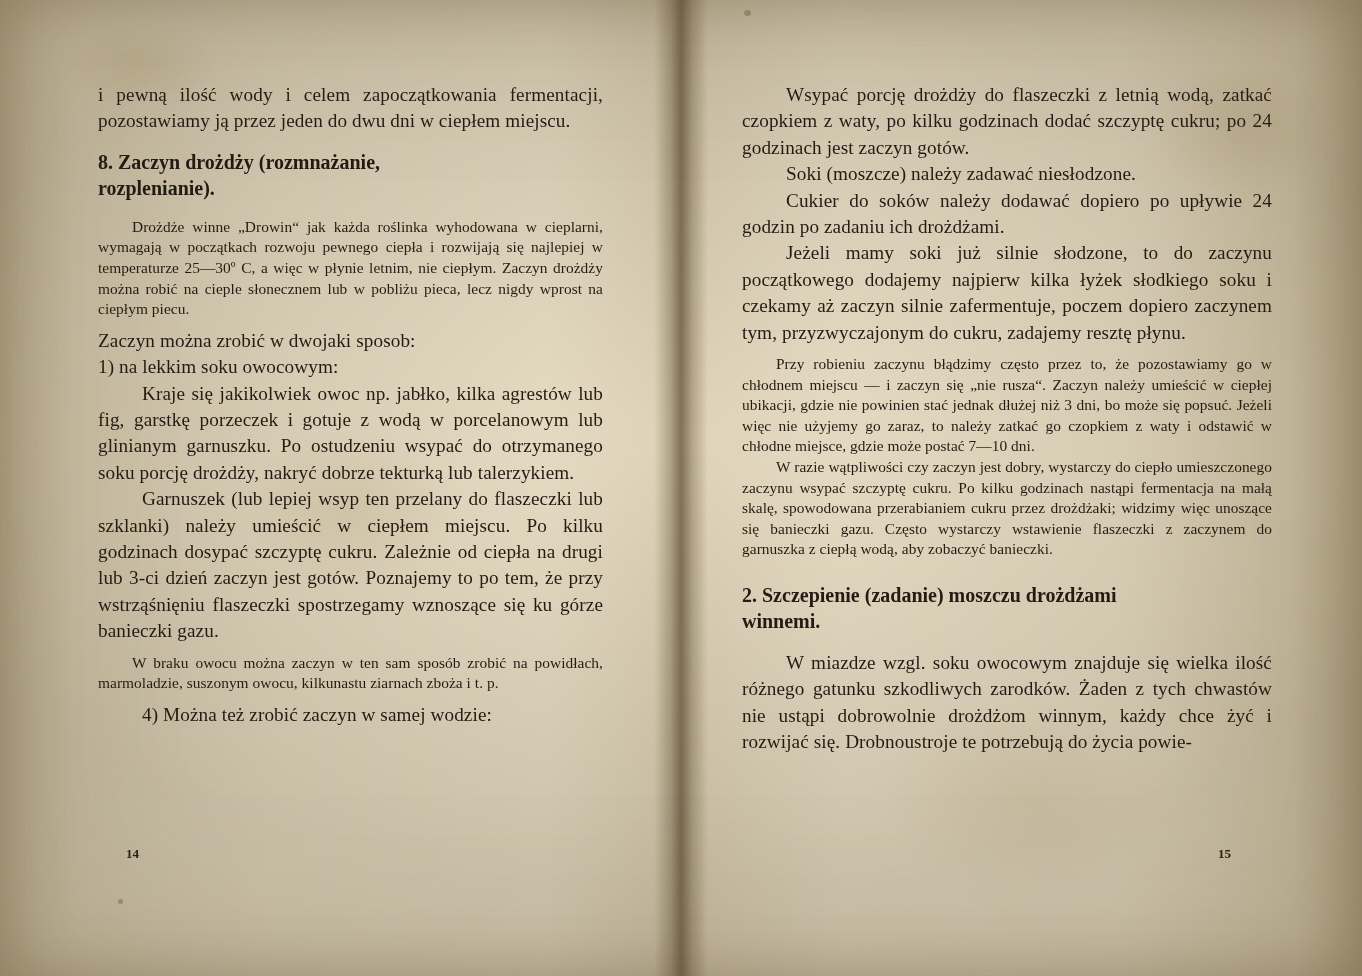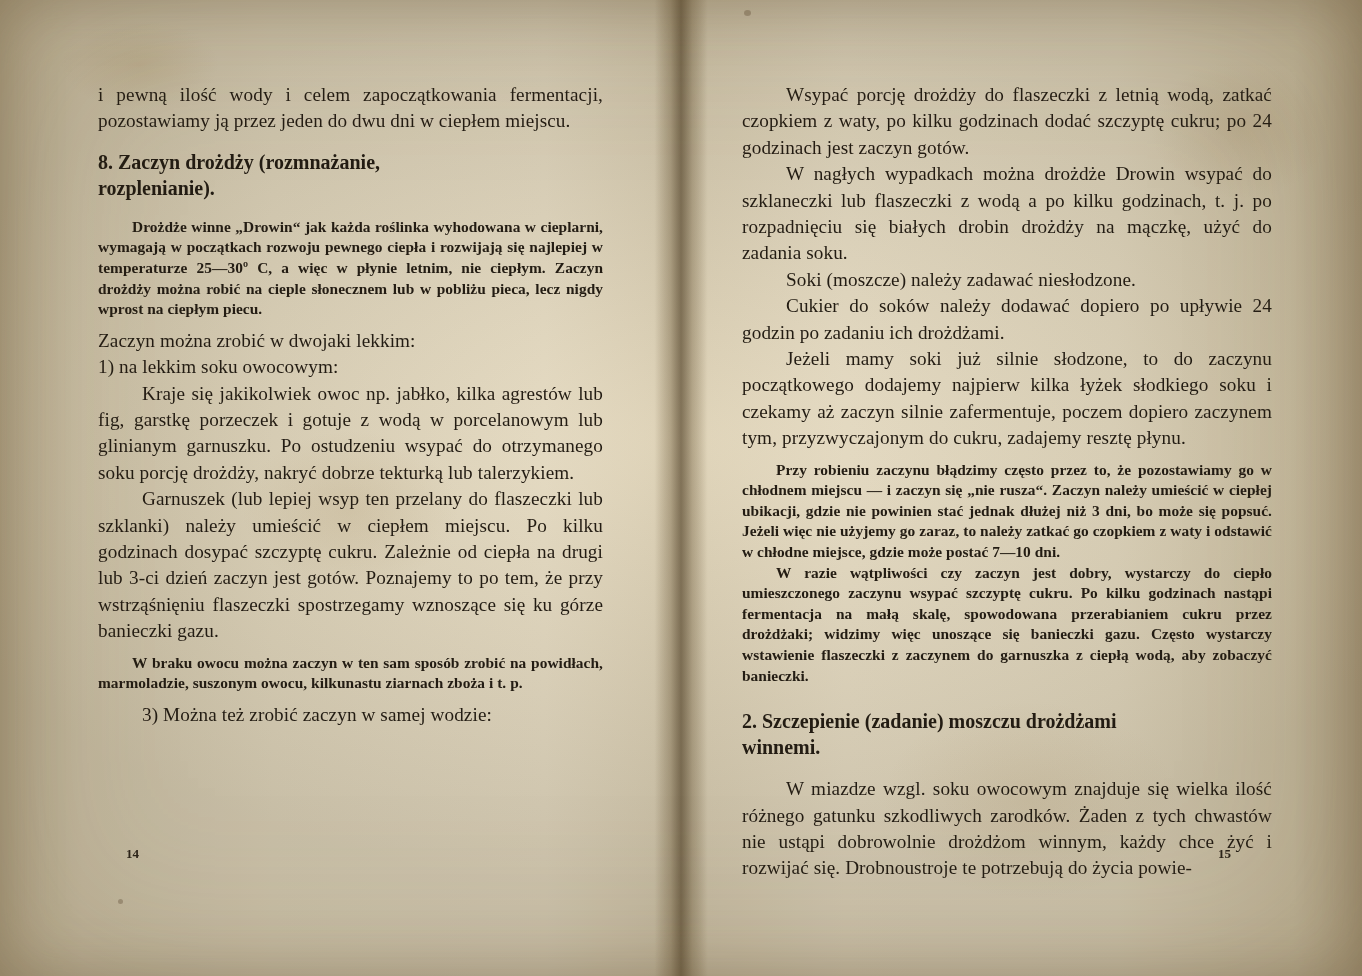--- a/index.html
+++ b/index.html
@@ -71,21 +71,21 @@
   }
   .body-txt {
     font-size: 19.2px;
     line-height: 26.4px;
     letter-spacing: 0.1px;
   }
   .body-txt.ind { text-indent: 44px; }
   .small-txt {
     font-size: 15.4px;
     line-height: 20.6px;
-    font-weight: 700;
+    font-weight: 400;
     letter-spacing: 0.05px;
   }
   .small-txt.ind { text-indent: 34px; }
   .heading {
     font-size: 20px;
     font-weight: bold;
     text-align: left;
     line-height: 26px;
     margin: 14px 0 8px 0;
   }
@@ -124,38 +124,37 @@
       <p class="body-txt">i pewną ilość wody i celem zapoczątkowania fermentacji, pozostawiamy ją przez jeden do dwu dni w ciepłem miejscu.</p>
 
       <div class="heading">
         <span class="l1">8. Zaczyn drożdży (rozmnażanie,</span>
         <span class="l2">rozplenianie).</span>
       </div>
 
       <div class="gap-sm"></div>
       <p class="small-txt ind">Drożdże winne „Drowin“ jak każda roślinka wyhodowana w cieplarni, wymagają w początkach rozwoju pewnego ciepła i rozwijają się najlepiej w temperaturze 25—30º C, a więc w płynie letnim, nie ciepłym. Zaczyn drożdży można robić na cieple słonecznem lub w pobliżu pieca, lecz nigdy wprost na ciepłym piecu.</p>
       <div class="gap-sm"></div>
-      <p class="body-txt">Zaczyn można zrobić w dwojaki lekkim:</p>
+      <p class="body-txt">Zaczyn można zrobić w dwojaki sposob:</p>
       <p class="body-txt">1) na lekkim soku owocowym:</p>
       <p class="body-txt ind">Kraje się jakikolwiek owoc np. jabłko, kilka agrestów lub fig, garstkę porzeczek i gotuje z wodą w porcelanowym lub glinianym garnuszku. Po ostudzeniu wsypać do otrzymanego soku porcję drożdży, nakryć dobrze tekturką lub talerzykiem.</p>
       <p class="body-txt ind">Garnuszek (lub lepiej wsyp ten przelany do flaszeczki lub szklanki) należy umieścić w ciepłem miejscu. Po kilku godzinach dosypać szczyptę cukru. Zależnie od ciepła na drugi lub 3-ci dzień zaczyn jest gotów. Poznajemy to po tem, że przy wstrząśnięniu flaszeczki spostrzegamy wznoszące się ku górze banieczki gazu.</p>
       <div class="gap-sm"></div>
       <p class="small-txt ind">W braku owocu można zaczyn w ten sam sposób zrobić na powidłach, marmoladzie, suszonym owocu, kilkunastu ziarnach zboża i t. p.</p>
       <div class="gap-sm"></div>
-      <p class="body-txt ind">3) Można też zrobić zaczyn w samej wodzie:</p>
+      <p class="body-txt ind">4) Można też zrobić zaczyn w samej wodzie:</p>
     </div>
 
     <div class="folio" id="folio-left">14</div>
   </div>
 
   <div class="page" id="page-right">
     <div class="col" id="col-right">
 
       <p class="body-txt ind">Wsypać porcję drożdży do flaszeczki z letnią wodą, zatkać czopkiem z waty, po kilku godzinach dodać szczyptę cukru; po 24 godzinach jest zaczyn gotów.</p>
-      <p class="body-txt ind">W nagłych wypadkach można drożdże Drowin wsypać do szklaneczki lub flaszeczki z wodą a po kilku godzinach, t. j. po rozpadnięciu się białych drobin drożdży na mączkę, użyć do zadania soku.</p>
       <p class="body-txt ind">Soki (moszcze) należy zadawać niesłodzone.</p>
       <p class="body-txt ind">Cukier do soków należy dodawać dopiero po upływie 24 godzin po zadaniu ich drożdżami.</p>
       <p class="body-txt ind">Jeżeli mamy soki już silnie słodzone, to do zaczynu początkowego dodajemy najpierw kilka łyżek słodkiego soku i czekamy aż zaczyn silnie zafermentuje, poczem dopiero zaczynem tym, przyzwyczajonym do cukru, zadajemy resztę płynu.</p>
       <div class="gap-sm"></div>
       <p class="small-txt ind">Przy robieniu zaczynu błądzimy często przez to, że pozostawiamy go w chłodnem miejscu — i zaczyn się „nie rusza“. Zaczyn należy umieścić w ciepłej ubikacji, gdzie nie powinien stać jednak dłużej niż 3 dni, bo może się popsuć. Jeżeli więc nie użyjemy go zaraz, to należy zatkać go czopkiem z waty i odstawić w chłodne miejsce, gdzie może postać 7—10 dni.</p>
       <p class="small-txt ind">W razie wątpliwości czy zaczyn jest dobry, wystarczy do ciepło umieszczonego zaczynu wsypać szczyptę cukru. Po kilku godzinach nastąpi fermentacja na małą skalę, spowodowana przerabianiem cukru przez drożdżaki; widzimy więc unoszące się banieczki gazu. Często wystarczy wstawienie flaszeczki z zaczynem do garnuszka z ciepłą wodą, aby zobaczyć banieczki.</p>
 
       <div class="heading" style="margin-top:22px;">
         <span class="l1">2. Szczepienie (zadanie) moszczu drożdżami</span>
         <span class="l2">winnemi.</span>

